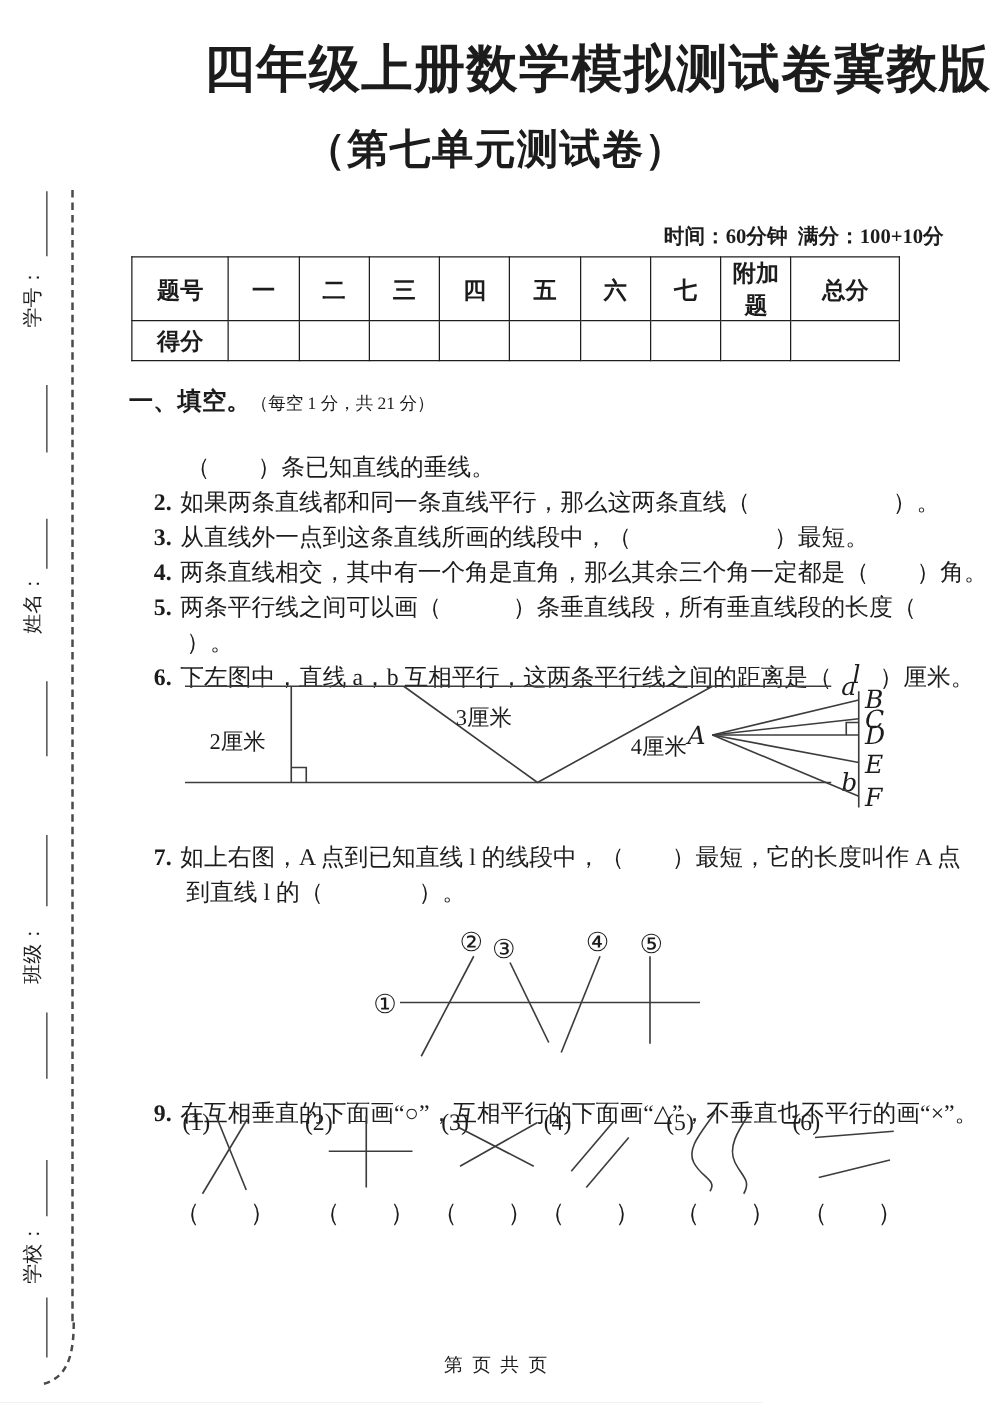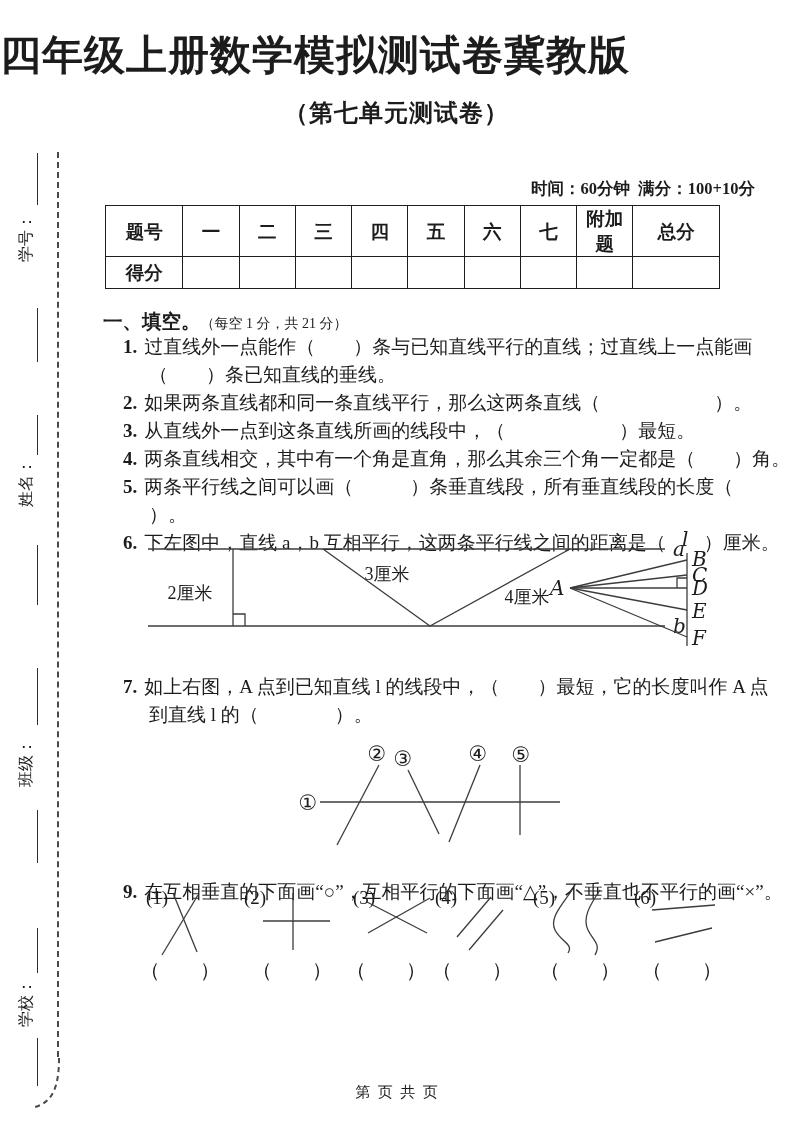--- a/index.html
+++ b/index.html
@@ -5,26 +5,26 @@
   html,body{margin:0;padding:0;background:#e8e8e8;}
   .page{position:relative;width:793px;height:1122px;background:#ffffff;overflow:hidden;
         font-family:"Liberation Serif","DejaVu Serif",serif;color:#1c1c1c;}
   
   .vlabel{position:absolute;left:-8px;width:68px;height:20px;text-align:center;
           font-size:16px;transform:rotate(-90deg);white-space:pre;}
   .vline{position:absolute;left:37px;width:0;border-left:1.5px solid #2e2e2e;}
   .cutline{position:absolute;left:57px;top:152px;height:905px;width:0;border-left:2px dashed #4a4a4a;}
   .cutcurve{position:absolute;left:33px;top:1056px;}
   
-  .title{position:absolute;left:0;right:0;top:28px;text-align:left;
+  .title{position:absolute;left:0;right:0;top:28px;text-align:right;
          font-family:"Liberation Sans","DejaVu Sans",sans-serif;font-weight:700;
          font-size:41px;letter-spacing:1px;}
   .subtitle{position:absolute;left:0;right:0;top:97px;text-align:center;
             font-family:"Liberation Sans","DejaVu Sans",sans-serif;font-weight:700;
-            font-size:24px;letter-spacing:1px;}
+            font-size:33px;letter-spacing:1px;}
   .meta{position:absolute;right:38px;top:178px;font-weight:700;font-size:16.5px;white-space:pre;padding-left:47px;}
   
   .score{position:absolute;left:105px;top:205px;border-collapse:collapse;table-layout:fixed;}
   .score td{border:1.6px solid #1e1e1e;height:31px;text-align:center;
             font-size:18.5px;font-weight:700;padding:0;}
   
   .qline{position:absolute;white-space:pre;font-size:19px;line-height:23px;}
   .qnum{font-weight:700;margin-right:7px;}
   .sec-bold{font-family:"Liberation Sans","DejaVu Sans",sans-serif;font-weight:700;font-size:19.5px;}
   .sec-note{font-size:14px;}
@@ -105,23 +105,20 @@
       <td></td>
       <td></td>
     </tr>
   </tbody>
     </table>
 
   <div class="qline" style="left:84px;top:287px">
     <span class="sec-bold">一、填空。</span><span class="sec-note">（每空 1 分，共 21 分）</span>
   </div>
 
-  <div class="qline" style="left:104px;top:312px">
-    <span class="qnum">1.</span><span>过直线外一点能作（　　）条与已知直线平行的直线；过直线上一点能画</span>
-  </div>
   <div class="qline" style="left:130px;top:340px">
     <span>（　　）条已知直线的垂线。</span>
   </div>
   <div class="qline" style="left:104px;top:368px">
     <span class="qnum">2.</span><span>如果两条直线都和同一条直线平行，那么这两条直线（　　　　　　）。</span>
   </div>
   <div class="qline" style="left:104px;top:396px">
     <span class="qnum">3.</span><span>从直线外一点到这条直线所画的线段中，（　　　　　　）最短。</span>
   </div>
   <div class="qline" style="left:104px;top:424px">

